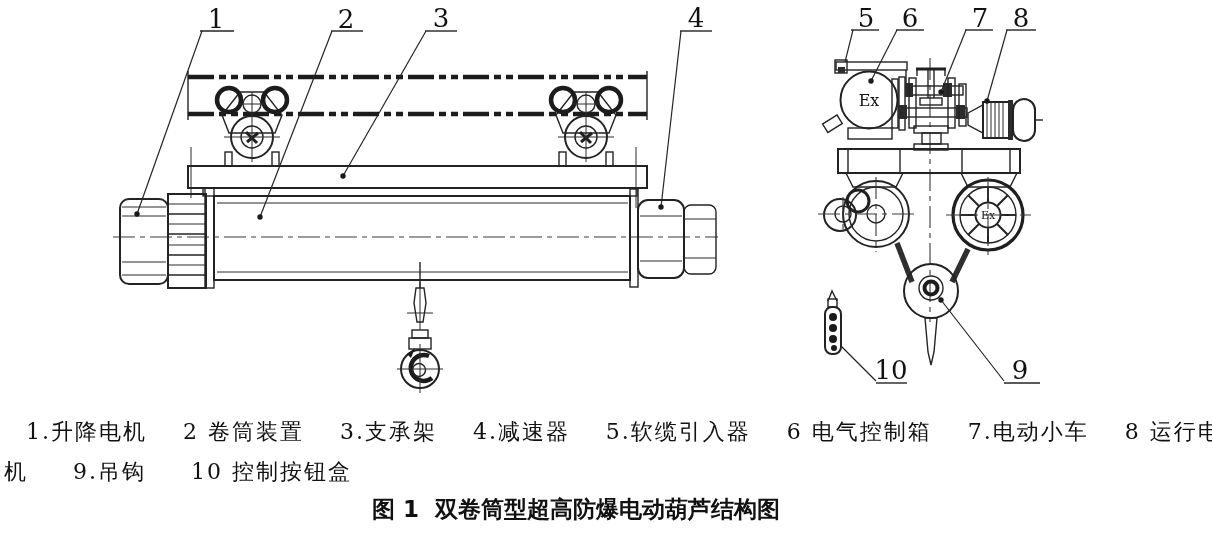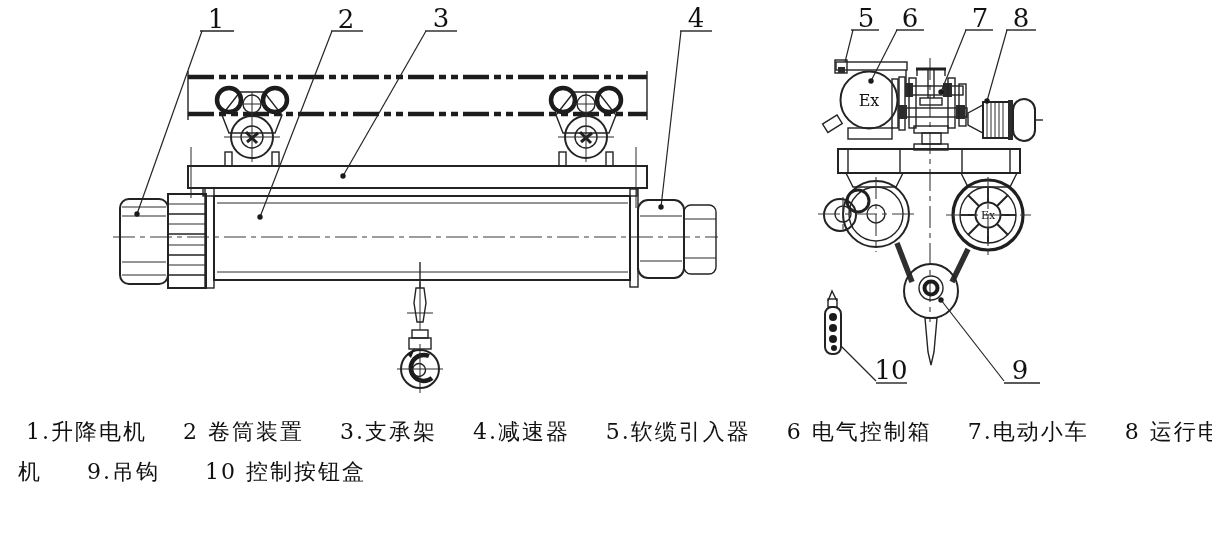--- a/index.html
+++ b/index.html
@@ -17,21 +17,21 @@
   .cdash{fill:none;stroke:#3a3a3a;stroke-width:1.1;stroke-dasharray:22 5 5 5;}
   .leader{fill:none;stroke:#252525;stroke-width:1.2;}
   .dot  {fill:#1a1a1a;stroke:none;}
   .fillD{fill:#2c2c2c;stroke:none;}
   .strap{fill:none;stroke:#2f2f2f;stroke-width:5.5;}
   .callout-num{font-family:"DejaVu Serif",serif;font-size:26px;fill:#111;text-anchor:middle;}
   .ex-big  {font-family:"DejaVu Serif",serif;font-size:16px;fill:#111;text-anchor:middle;}
   .ex-small{font-family:"DejaVu Serif",serif;font-size:11px;fill:#111;text-anchor:middle;}
   .legend-line{position:absolute;font-size:22px;letter-spacing:2px;color:#111;white-space:pre;}
   .legend-line-1{left:26px;top:417px;}
-  .legend-line-2{left:18px;top:457px;}
+  .legend-line-2{left:4px;top:457px;}
   .caption{position:absolute;left:372px;top:494px;font-family:"DejaVu Sans",sans-serif;
            font-weight:700;font-size:23px;color:#111;white-space:pre;}
 </style>
 </head>
 <body>
 
 <div class="page">
 
   <svg width="1212" height="410" viewBox="0 0 1212 410">
 
@@ -300,13 +300,14 @@
         <text class="callout-num" x="891" y="379">10</text>
       </g>
     </g>
   </svg>
 
   <div class="legend">
     <div class="legend-line legend-line-1">1.升降电机    2 卷筒装置    3.支承架    4.减速器    5.软缆引入器    6 电气控制箱    7.电动小车    8 运行电</div>
     <div class="legend-line legend-line-2">机     9.吊钩     10 控制按钮盒</div>
   </div>
 
+  <div class="caption">图 1  双卷筒型超高防爆电动葫芦结构图</div>
 </div>
 
 </body></html>

